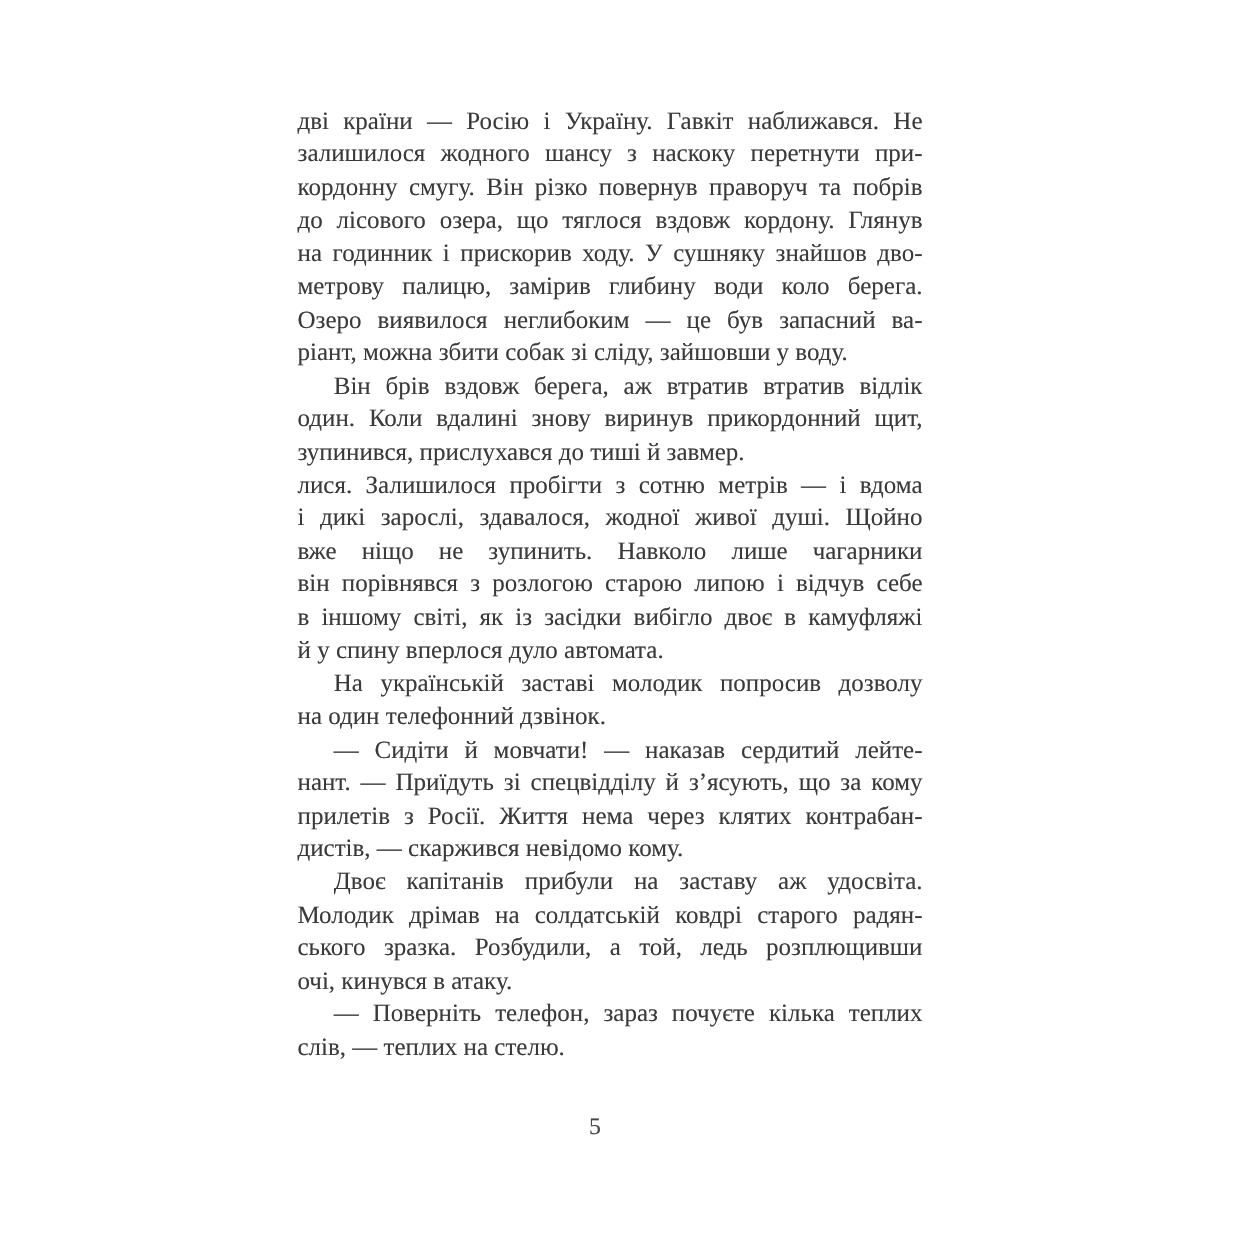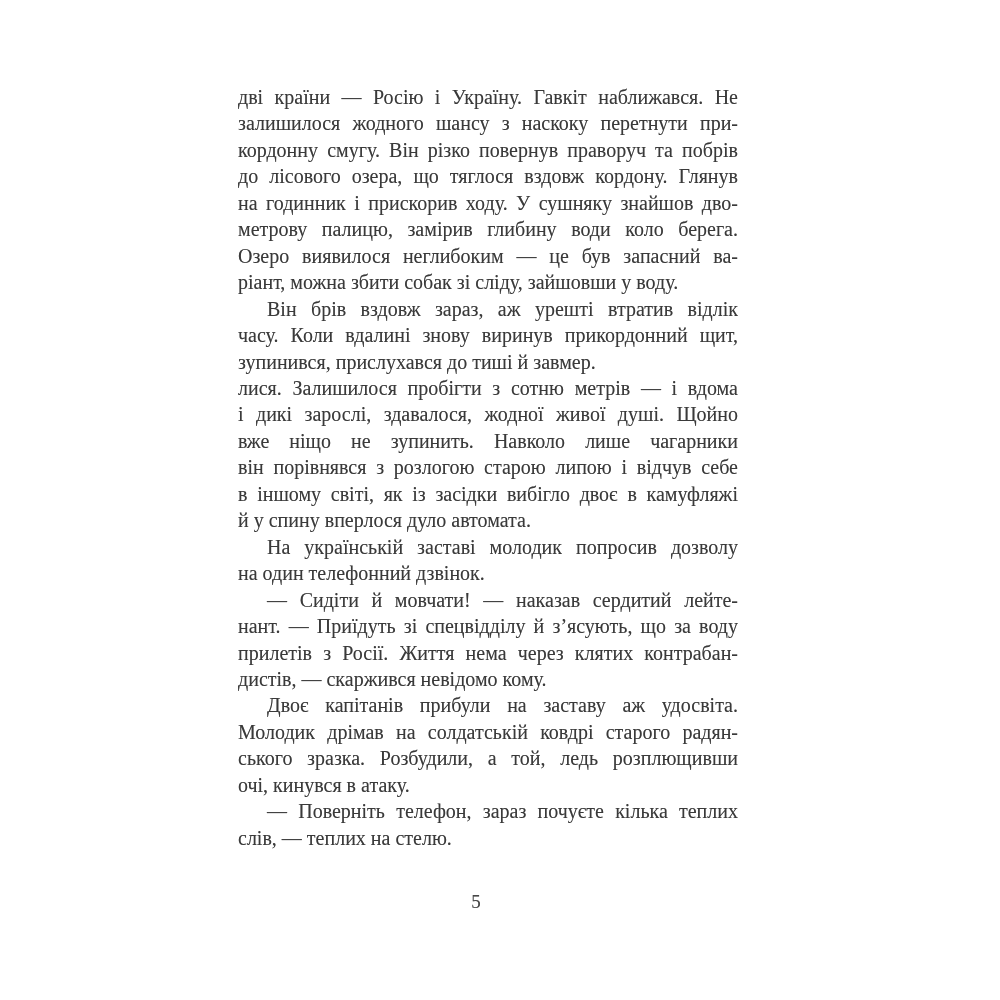--- a/index.html
+++ b/index.html
@@ -60,39 +60,39 @@
         <div class="line">дві країни — Росію і Україну. Гавкіт наближався. Не</div>
         <div class="line">залишилося жодного шансу з наскоку перетнути при-</div>
         <div class="line">кордонну смугу. Він різко повернув праворуч та побрів</div>
         <div class="line">до лісового озера, що тяглося вздовж кордону. Глянув</div>
         <div class="line">на годинник і прискорив ходу. У сушняку знайшов дво-</div>
         <div class="line">метрову палицю, замірив глибину води коло берега.</div>
         <div class="line">Озеро виявилося неглибоким — це був запасний ва-</div>
         <div class="line last">ріант, можна збити собак зі сліду, зайшовши у воду.</div>
       </div>
       <div class="paragraph">
-        <div class="line indent">Він брів вздовж зараз, аж урешті втратив відлік</div>
-        <div class="line">часу. Коли вдалині знову виринув прикордонний щит,</div>
+        <div class="line indent">Він брів вздовж берега, аж втратив втратив відлік</div>
+        <div class="line">один. Коли вдалині знову виринув прикордонний щит,</div>
         <div class="line last">зупинився, прислухався до тиші й завмер.</div>
       </div>
       <div class="paragraph">
         <div class="line">лися. Залишилося пробігти з сотню метрів — і вдома</div>
         <div class="line">і дикі зарослі, здавалося, жодної живої душі. Щойно</div>
         <div class="line">вже ніщо не зупинить. Навколо лише чагарники</div>
         <div class="line">він порівнявся з розлогою старою липою і відчув себе</div>
         <div class="line">в іншому світі, як із засідки вибігло двоє в камуфляжі</div>
         <div class="line last">й у спину вперлося дуло автомата.</div>
       </div>
       <div class="paragraph">
         <div class="line indent">На українській заставі молодик попросив дозволу</div>
         <div class="line last">на один телефонний дзвінок.</div>
       </div>
       <div class="paragraph">
         <div class="line indent">— Сидіти й мовчати! — наказав сердитий лейте-</div>
-        <div class="line">нант. — Приїдуть зі спецвідділу й з’ясують, що за воду</div>
+        <div class="line">нант. — Приїдуть зі спецвідділу й з’ясують, що за кому</div>
         <div class="line">прилетів з Росії. Життя нема через клятих контрабан-</div>
         <div class="line last">дистів, — скаржився невідомо кому.</div>
       </div>
       <div class="paragraph">
         <div class="line indent">Двоє капітанів прибули на заставу аж удосвіта.</div>
         <div class="line">Молодик дрімав на солдатській ковдрі старого радян-</div>
         <div class="line">ського зразка. Розбудили, а той, ледь розплющивши</div>
         <div class="line last">очі, кинувся в атаку.</div>
       </div>
       <div class="paragraph">

